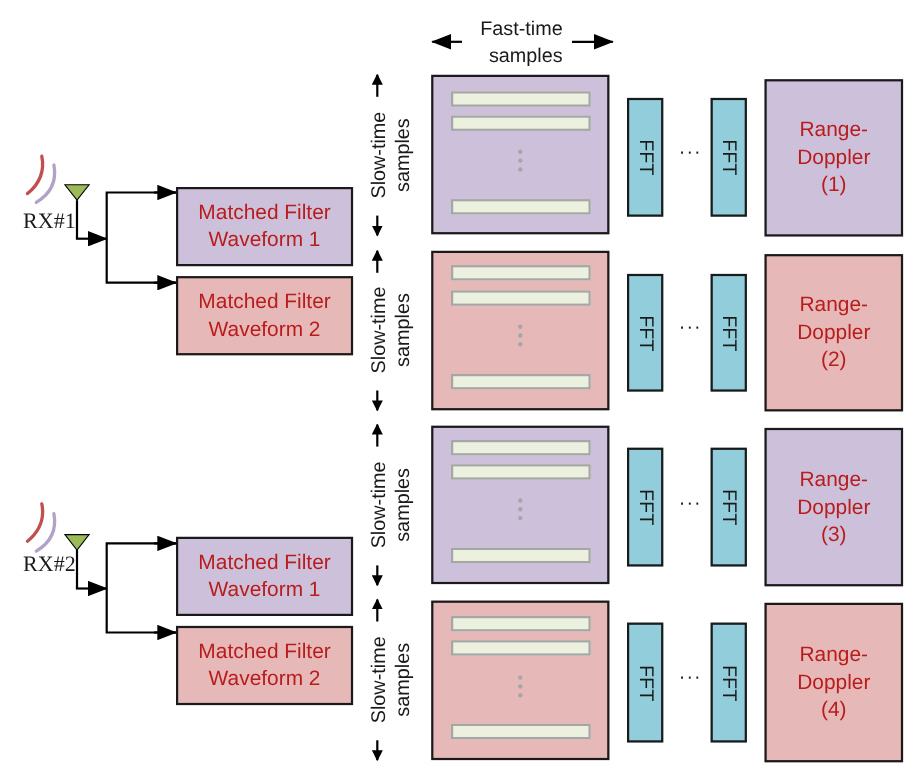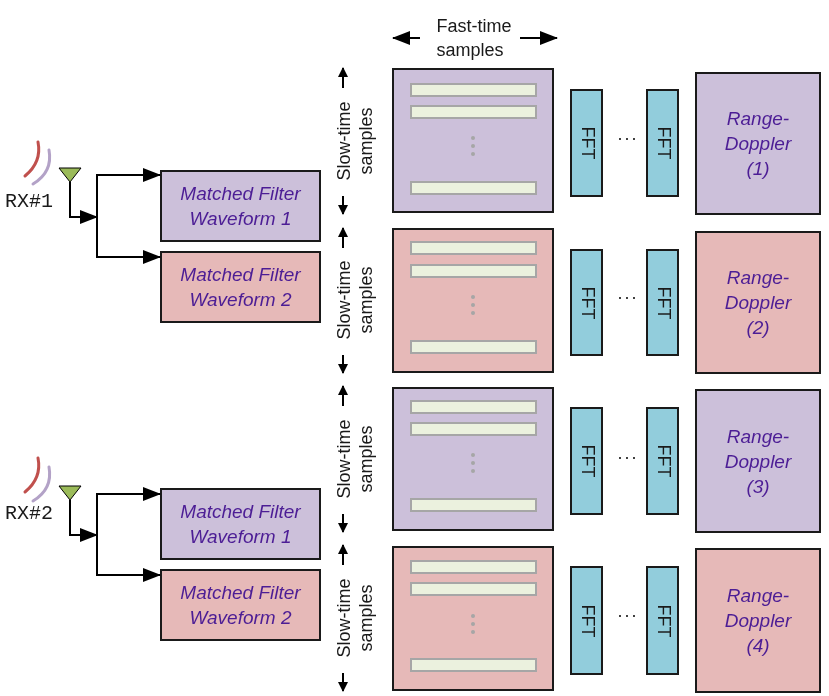--- a/index.html
+++ b/index.html
@@ -1,24 +1,23 @@
 <!DOCTYPE html>
 <html><head>
 <meta charset="utf-8">
 <style>
   html, body { margin: 0; padding: 0; background: #ffffff; }
   body { width: 829px; height: 696px; position: relative; overflow: hidden; }
   #stage { position: absolute; left: 0; top: 0; width: 829px; height: 696px; }
   .sans { font-family: "Liberation Sans", "DejaVu Sans", sans-serif; }
-  .serif { font-family: Liberation Mono, monospace; }
+  .serif { font-family: Liberation Serif, serif; margin-left: 16px; }
   .box {
     position: absolute; box-sizing: border-box; border: 2px solid #1a1a1a;
     display: flex; align-items: center; justify-content: center; text-align: center;
-    color: #4c1d95;
-    font-style: italic;
+    color: #b91c1c;
   }
   .mf { font-size: 19px; line-height: 25px; margin-top: 30px; }
   .rd { font-size: 19px; line-height: 25px; }
   .matrix { display: block; }
   .row {
     position: absolute; box-sizing: border-box; border: 2px solid #a6a6a6;
     background: #ebf1de; height: 14px;
   }
   .vdots { position: absolute; width: 4px; }
   .vdots span { display: block; width: 4px; height: 4px; border-radius: 50%; background: #a6a6a6; margin-bottom: 4px; }
@@ -31,21 +30,21 @@
     transform: translate(-50%, -50%) rotate(90deg);
     font-size: 18px; color: #1a1a1a; white-space: nowrap;
   }
   .hdots { position: absolute; font-size: 18px; color: #1a1a1a; letter-spacing: 1px; }
   .slow-label {
     position: absolute; transform: translate(-50%, -50%) rotate(-90deg);
     font-size: 18px; line-height: 22px; color: #1a1a1a; text-align: center; white-space: nowrap;
   }
   .fast-label {
     position: absolute; left: 474px; top: 14px; transform: translateX(-50%);
-    font-size: 18px; line-height: 24px; text-align: left; color: #1a1a1a;
+    font-size: 18px; line-height: 24px; text-align: right; color: #1a1a1a;
   }
   .rx-label { position: absolute; font-size: 20px; color: #1a1a1a; }
   svg.overlay { position: absolute; left: 0; top: 0; }
 </style>
 </head>
 <body>
 
 <div id="stage">
 
   <div class="fast-label sans">

